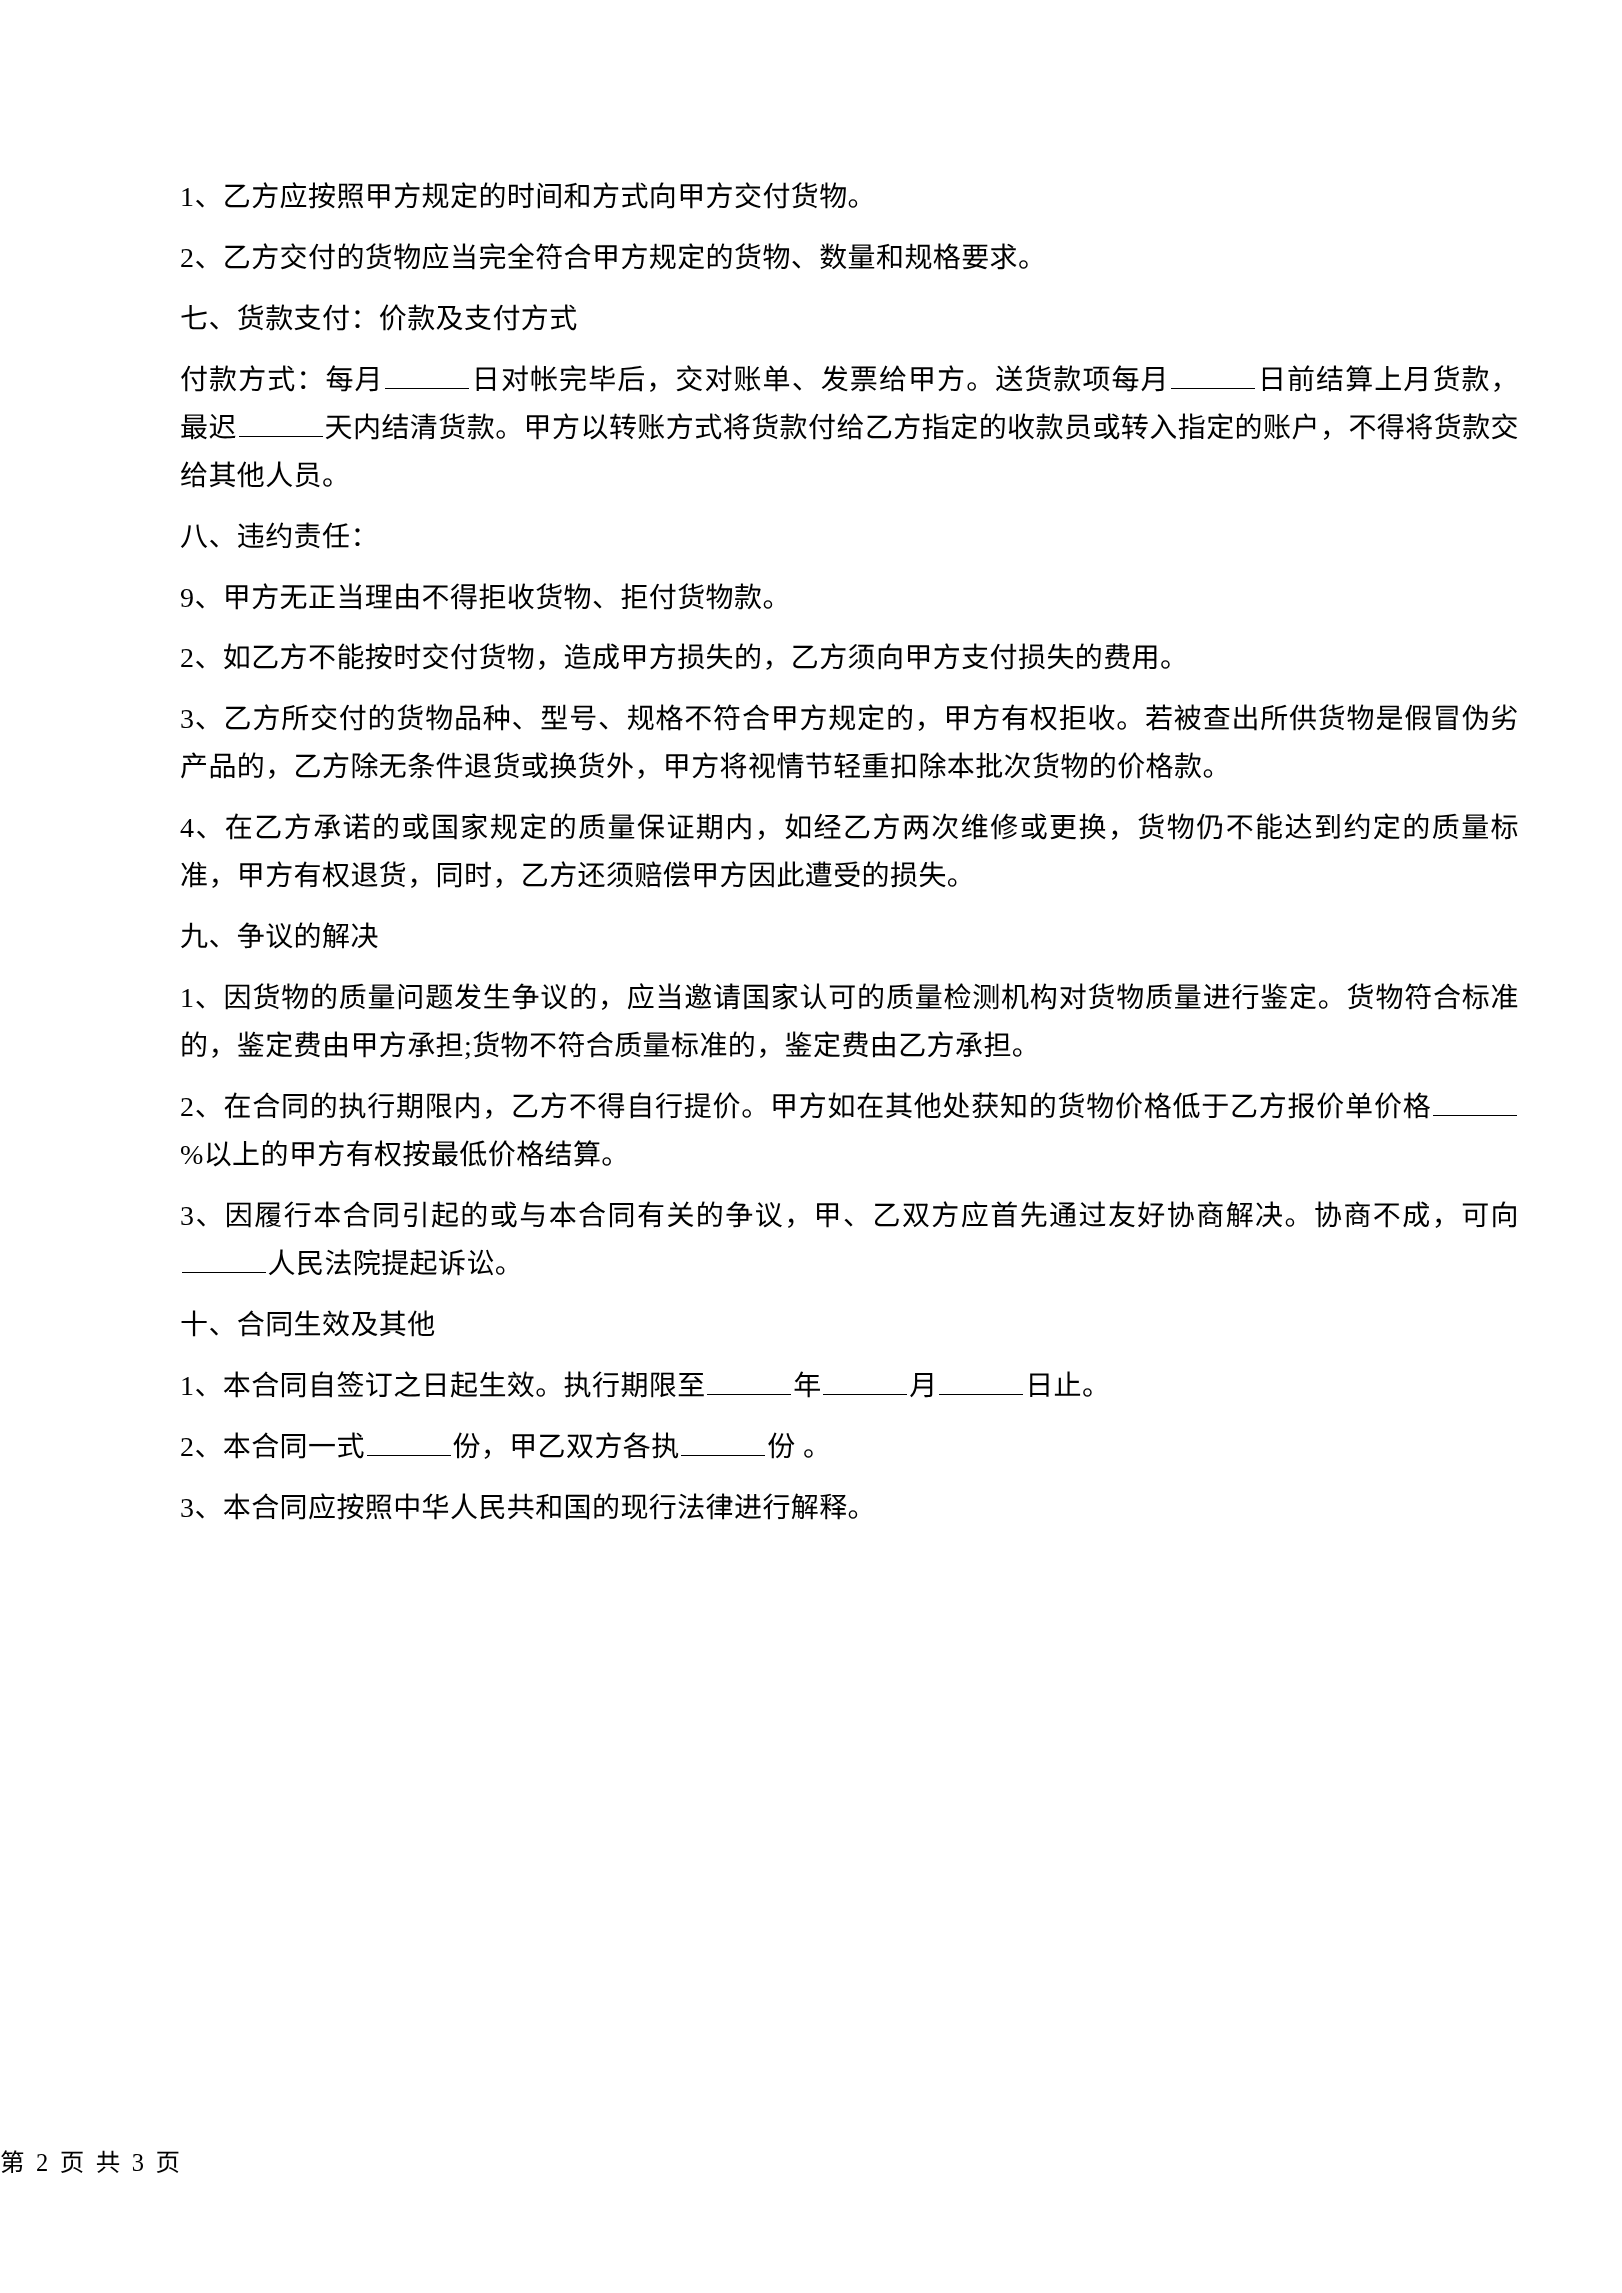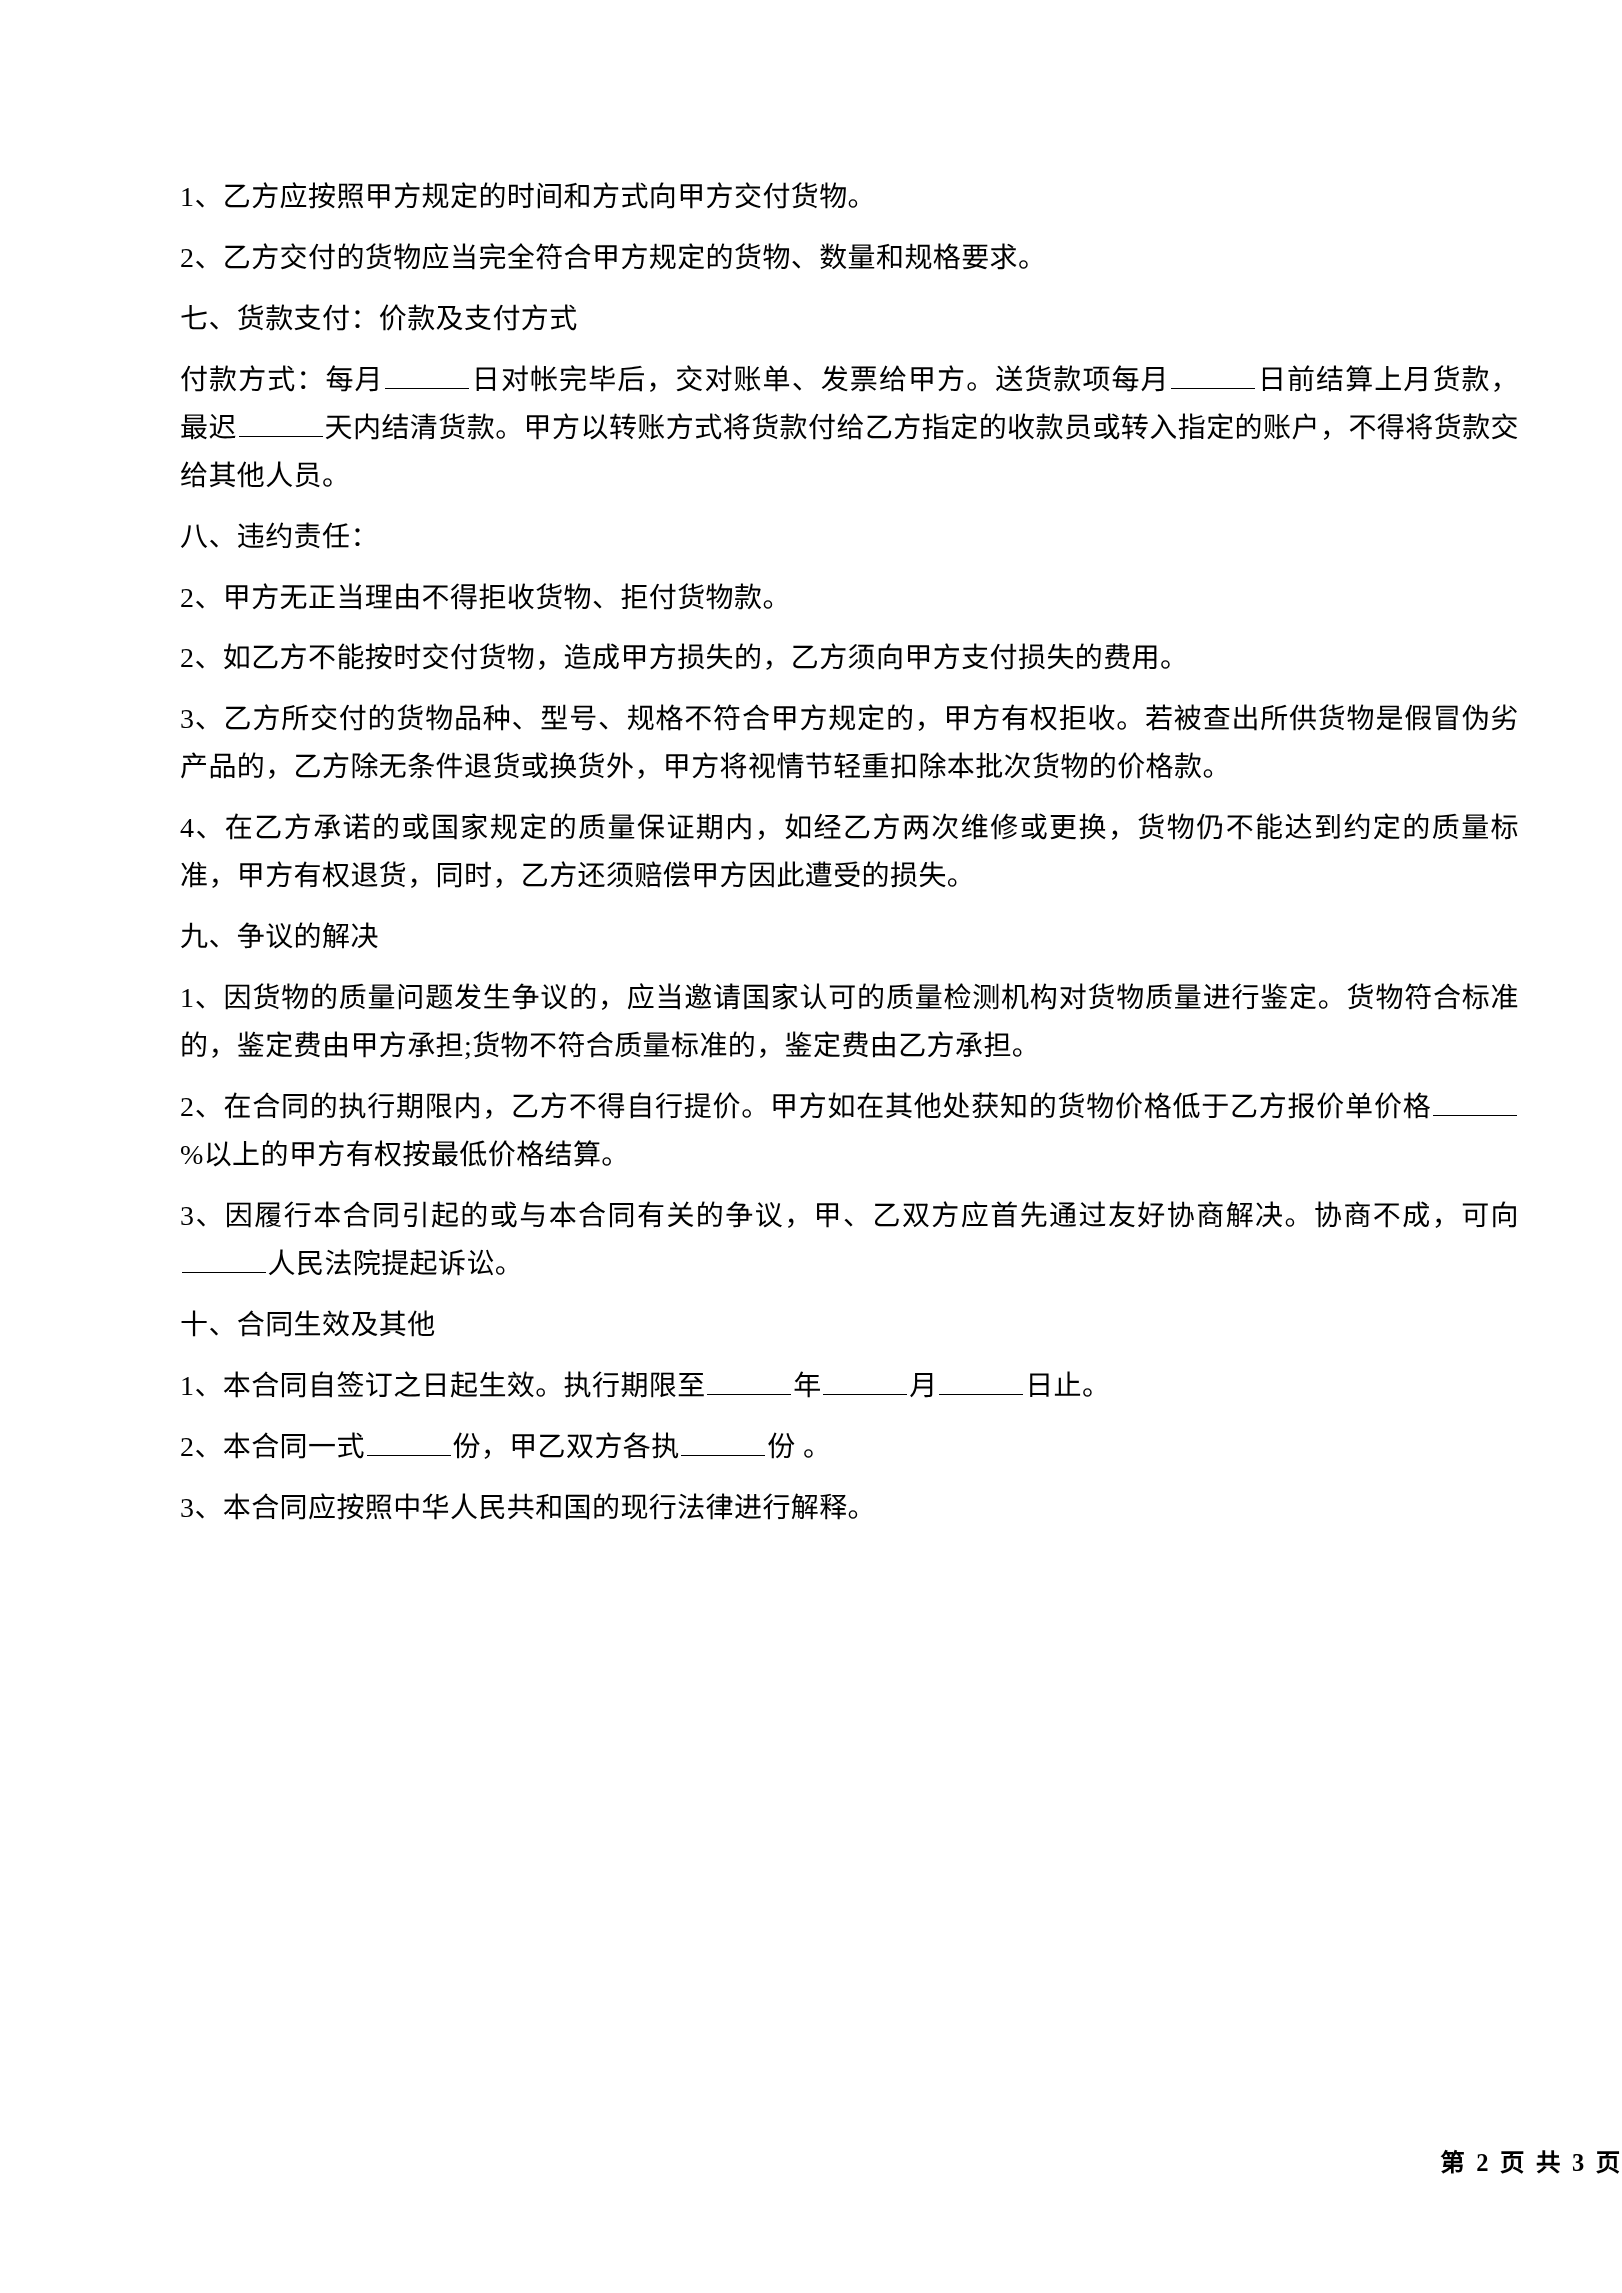--- a/index.html
+++ b/index.html
@@ -44,44 +44,44 @@
     vertical-align: baseline;
     height: 1.1em;
     margin: 0 1.8px;
   }
   .b-md { width: 84px; }
   .footer {
     position: absolute;
     left: 0;
     right: 0;
     bottom: 116px;
-    text-align: right;
+    text-align: left;
     font-size: 24.5px;
-    font-weight: bold;
+    font-weight: normal;
     letter-spacing: 2.7px;
     font-family: "Liberation Serif", "DejaVu Serif", serif;
   }
 </style>
 </head>
 <body>
 
 <div class="page">
   <div class="doc-body">
 
     <p class="para">1、乙方应按照甲方规定的时间和方式向甲方交付货物。</p>
     <p class="para">2、乙方交付的货物应当完全符合甲方规定的货物、数量和规格要求。</p>
 
 
     <p class="para heading">七、货款支付：价款及支付方式</p>
     <p class="para">
       <span>付款方式：每月</span><span class="blank b-md"></span><span>日对帐完毕后，交对账单、发票给甲方。送货款项每月</span><span class="blank b-md"></span><span>日前结算上月货款，最迟</span><span class="blank b-md"></span><span>天内结清货款。甲方以转账方式将货款付给乙方指定的收款员或转入指定的账户，不得将货款交给其他人员。</span>
     </p>
 
     <p class="para heading">八、违约责任：</p>
-    <p class="para">2、甲方无正当理由不得拒收货物、拒付货物款。</p>
+    <p class="para">9、甲方无正当理由不得拒收货物、拒付货物款。</p>
     <p class="para">2、如乙方不能按时交付货物，造成甲方损失的，乙方须向甲方支付损失的费用。</p>
     <p class="para">3、乙方所交付的货物品种、型号、规格不符合甲方规定的，甲方有权拒收。若被查出所供货物是假冒伪劣产品的，乙方除无条件退货或换货外，甲方将视情节轻重扣除本批次货物的价格款。</p>
     <p class="para">4、在乙方承诺的或国家规定的质量保证期内，如经乙方两次维修或更换，货物仍不能达到约定的质量标准，甲方有权退货，同时，乙方还须赔偿甲方因此遭受的损失。</p>
 
     <p class="para heading">九、争议的解决</p>
     <p class="para">1、因货物的质量问题发生争议的，应当邀请国家认可的质量检测机构对货物质量进行鉴定。货物符合标准的，鉴定费由甲方承担;货物不符合质量标准的，鉴定费由乙方承担。</p>
     <p class="para">
       <span>2、在合同的执行期限内，乙方不得自行提价。甲方如在其他处获知的货物价格低于乙方报价单价格</span><span class="blank b-md"></span><span>%以上的甲方有权按最低价格结算。</span>
     </p>
     <p class="para">

